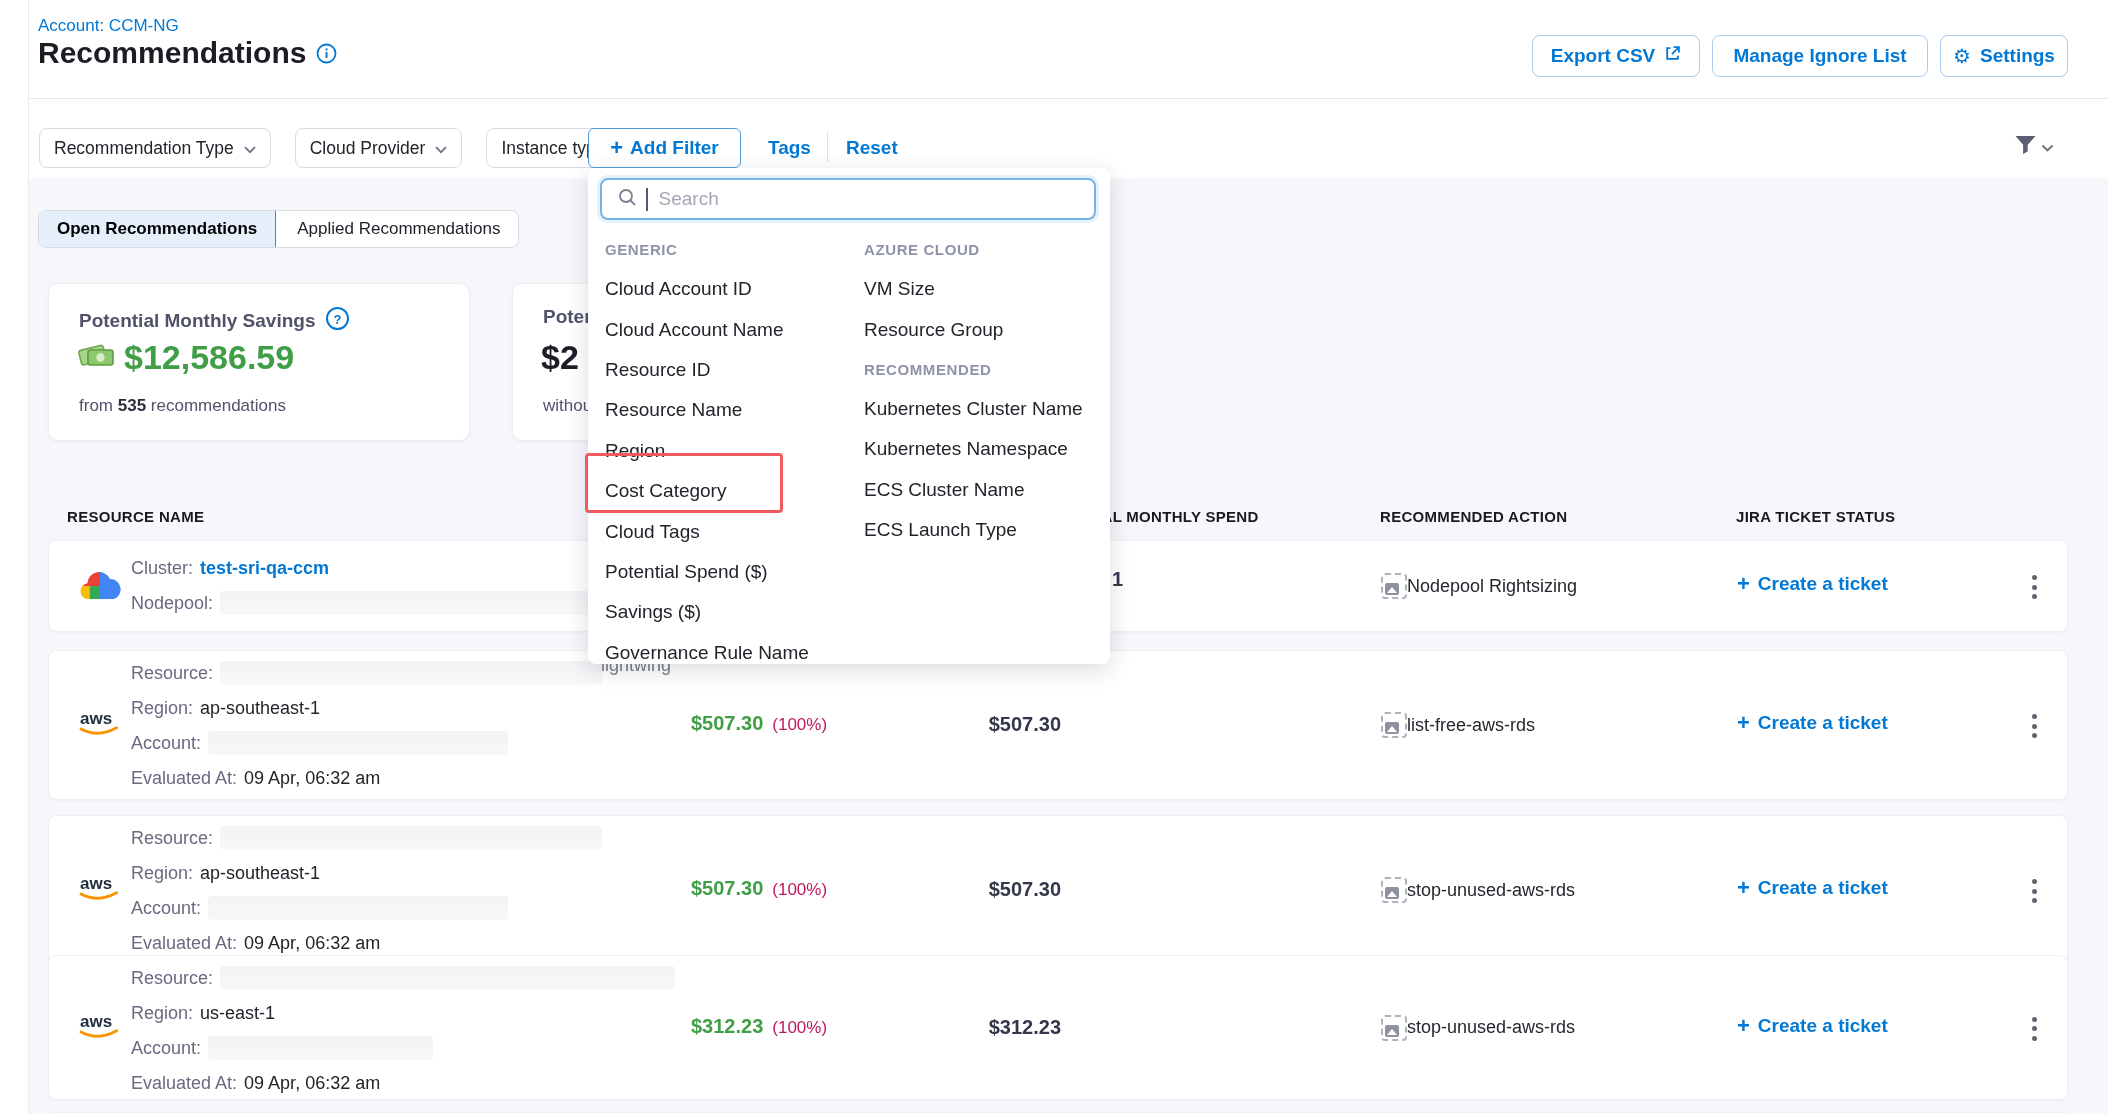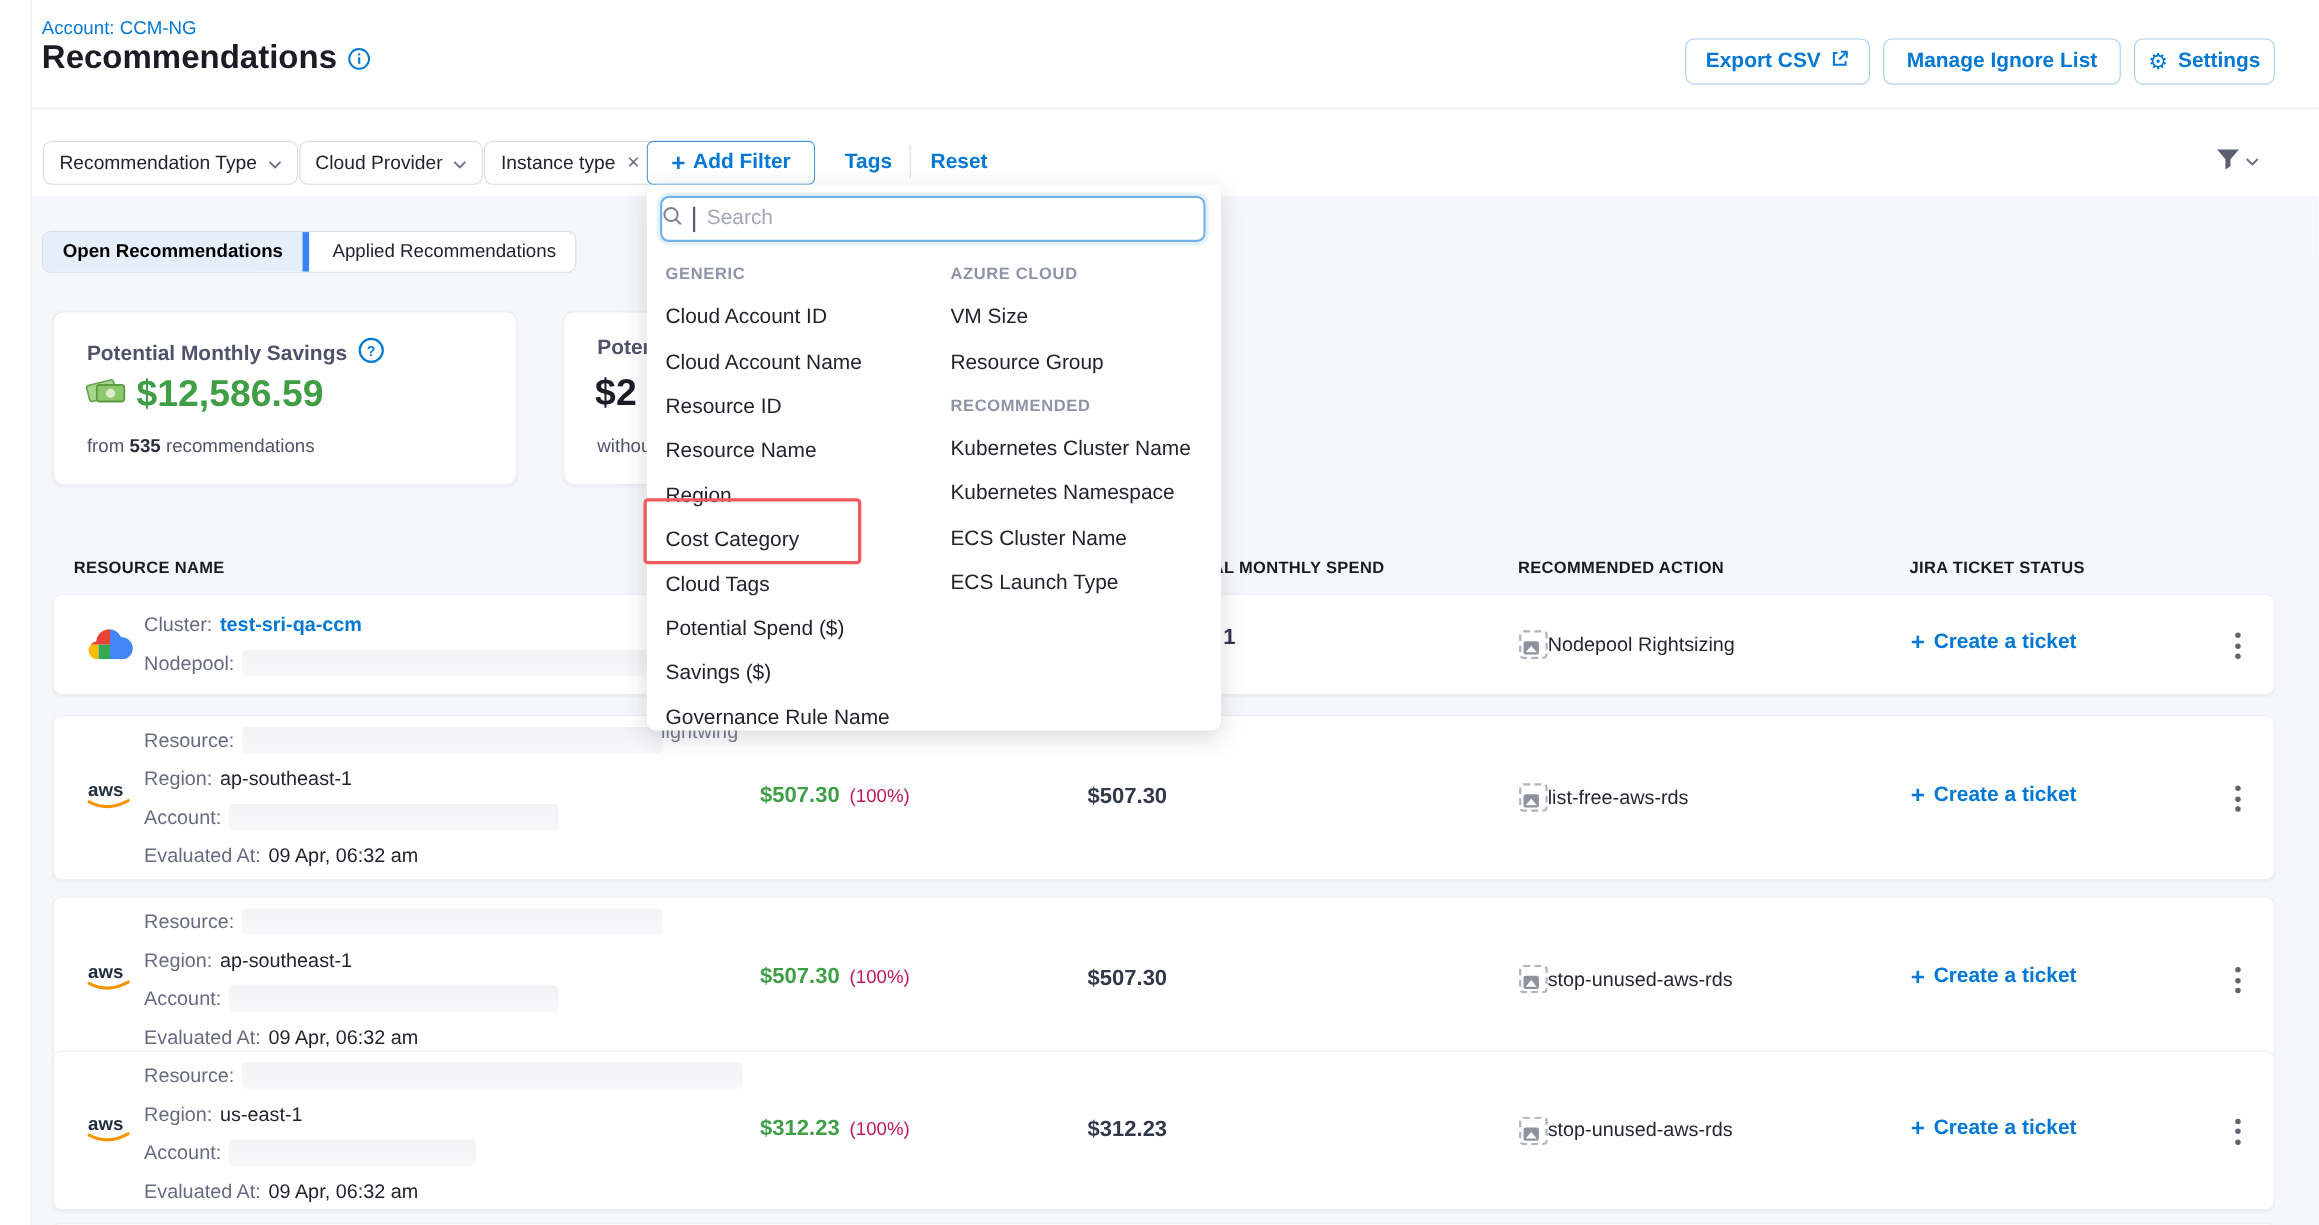--- a/index.html
+++ b/index.html
@@ -8,47 +8,47 @@
   .abs{position:absolute;}
   
   .left-divider{position:absolute;left:28px;top:0;bottom:0;width:1px;background:#e9ebf1;}
   .header-divider{position:absolute;left:29px;right:0;top:98px;height:1px;background:#e6e8ef;}
   .content-bg{position:absolute;left:29px;right:0;top:178px;bottom:0;background:#f6f7fb;}
   .breadcrumb{left:38px;top:16px;font-size:17px;color:#0278d5;cursor:pointer;}
   .page-title{left:38px;top:36px;font-size:30px;font-weight:bold;color:#1b1c24;display:flex;align-items:center;gap:10px;}
   .hbtn{position:absolute;top:35px;height:42px;border:1.5px solid #a9cdf2;border-radius:8px;background:#fff;
         color:#0278d5;font-weight:bold;font-size:19px;display:flex;align-items:center;justify-content:center;gap:9px;cursor:pointer;box-sizing:border-box;}
   
-  .chips{position:absolute;left:39px;top:128px;display:flex;gap:1px;}
+  .chips{position:absolute;left:39px;top:128px;display:flex;gap:24px;}
   .chip{height:40px;border:1px solid #d9dbe4;border-radius:8px;background:#fff;display:flex;align-items:center;
         gap:10px;padding:0 14px;font-size:17.5px;color:#23242b;cursor:pointer;box-sizing:border-box;}
   .chip .x{font-size:15px;color:#6b6f82;}
   .add-filter{position:absolute;left:588px;top:128px;width:153px;height:40px;border:1.5px solid #4e9bd8;border-radius:6px;
         background:#fff;color:#0278d5;font-weight:bold;font-size:19px;display:flex;align-items:center;justify-content:center;gap:7px;cursor:pointer;box-sizing:border-box;}
   .save-link{position:absolute;left:768px;top:137px;font-size:19px;font-weight:bold;color:#0278d5;cursor:pointer;}
   .vsep{position:absolute;left:827px;top:132px;width:1px;height:30px;background:#dddfe8;}
   .reset-link{position:absolute;left:846px;top:137px;font-size:19px;font-weight:bold;color:#0278d5;cursor:pointer;}
   .funnel{position:absolute;left:2014px;top:135px;display:flex;align-items:center;gap:4px;cursor:pointer;}
   
   .tabs{position:absolute;left:38px;top:210px;height:38px;display:flex;border:1px solid #d9dbe4;border-radius:8px;overflow:hidden;background:#fff;box-sizing:border-box;}
   .tab{display:flex;align-items:center;padding:0 18px;font-size:17px;cursor:pointer;}
   .tab.active{background:#e4effa;color:#000000;font-weight:bold;}
-  .tab.inactive{color:#23242b;border-left:6px solid #3b82f6;padding-left:21px;}
+  .tab.inactive{color:#23242b;border-left:1px solid #3b82f6;padding-left:21px;}
   
   .card{position:absolute;background:#fff;border:1px solid #eceef3;border-radius:10px;box-shadow:0 1px 3px rgba(40,41,61,.05);}
   .card-title{position:absolute;left:30px;top:22px;font-size:19px;font-weight:bold;color:#50526a;display:flex;align-items:center;gap:10px;}
   .card-value{position:absolute;left:28px;top:54px;display:flex;align-items:center;gap:9px;font-size:34px;font-weight:bold;color:#3f9e46;}
   .card-sub{position:absolute;left:30px;top:112px;font-size:17px;color:#50526a;}
   .card-sub b{color:#2c2d3a;}
   .card2 .card-value{color:#1c1d26;}
   
   .panel{position:absolute;left:588px;top:168px;width:522px;height:496px;background:#fff;border-radius:8px;
          box-shadow:0 6px 22px rgba(31,37,51,.16);z-index:40;box-sizing:border-box;}
   .search-wrap{position:absolute;left:12px;top:10px;width:496px;height:42px;border:2px solid #74b2e8;border-radius:8px;
-         box-sizing:border-box;display:flex;align-items:center;padding:0 0;gap:9px;box-shadow:0 0 0 3px rgba(2,120,213,.10);}
+         box-sizing:border-box;display:flex;align-items:center;padding:0 16px;gap:9px;box-shadow:0 0 0 3px rgba(2,120,213,.10);}
   .search-wrap input{border:none;outline:none;font-size:19px;flex:1;color:#23242b;font-family:inherit;background:transparent;}
   .search-wrap input::placeholder{color:#a4a7b4;}
   .caret{width:1.5px;height:23px;background:#555a6e;}
   .dd-col{position:absolute;top:62px;}
   .dd-col-0{left:17px;width:250px;}
   .dd-col-1{left:276px;width:240px;}
   .dd-heading{height:39px;display:flex;align-items:center;font-size:15px;letter-spacing:.6px;color:#8f93a8;font-weight:bold;}
   .dd-item{height:40.4px;display:flex;align-items:center;font-size:19px;color:#23242b;cursor:pointer;}
   .annotation-box{position:absolute;left:585px;top:453px;width:198px;height:60px;border:3.5px solid #f15b5f;border-radius:4px;z-index:60;pointer-events:none;box-sizing:border-box;}
   

